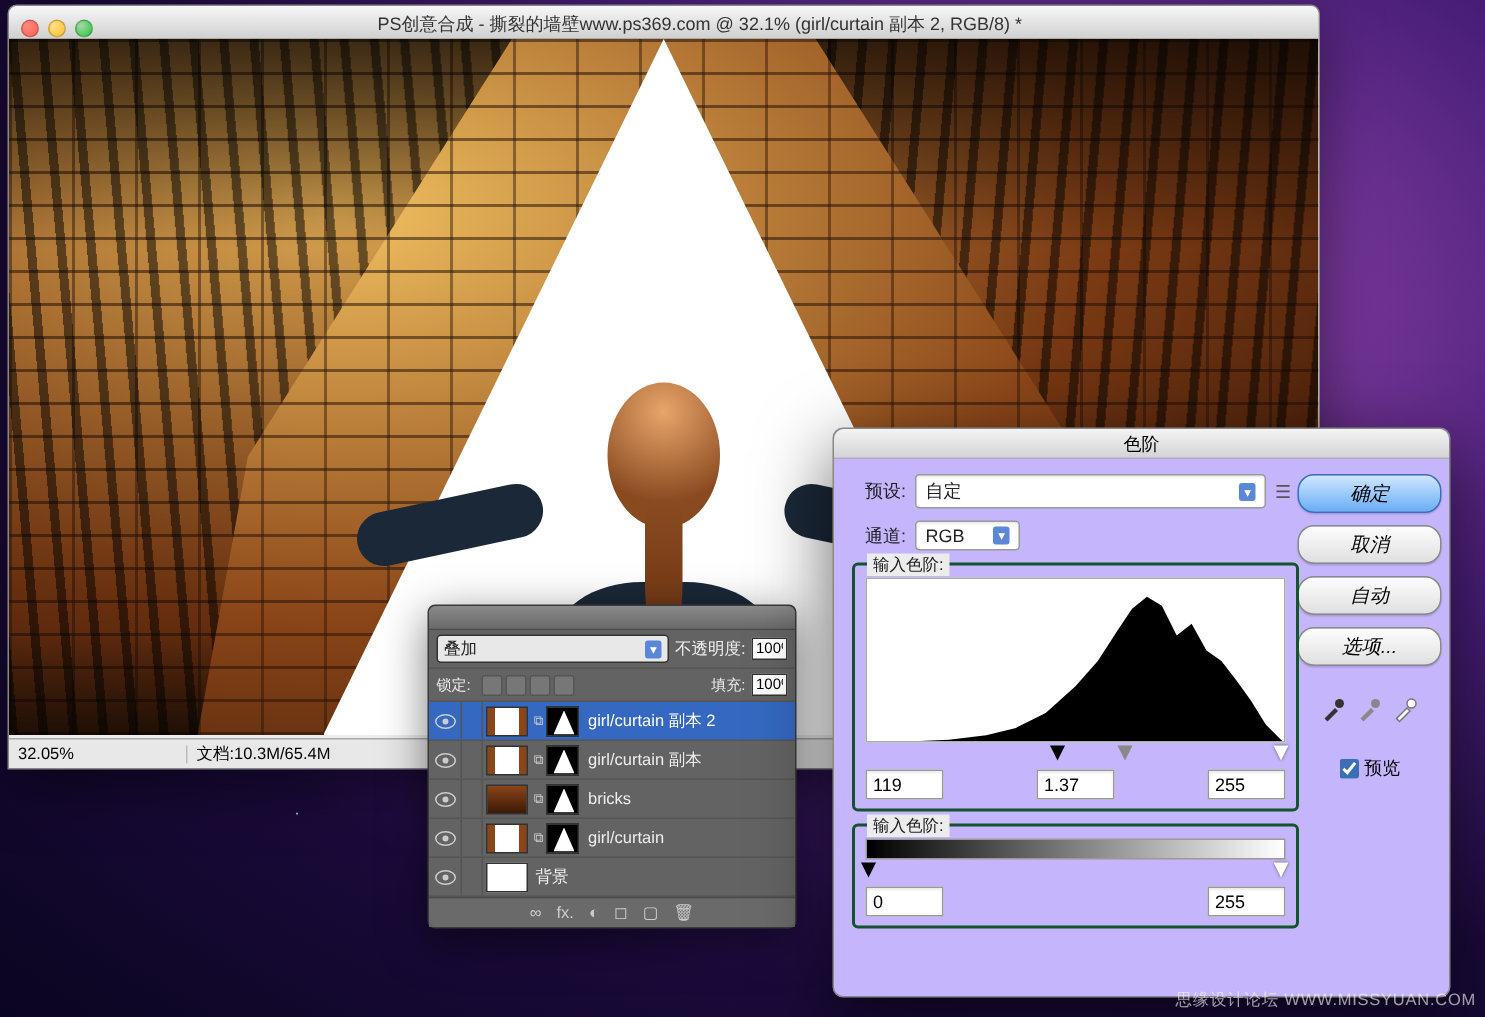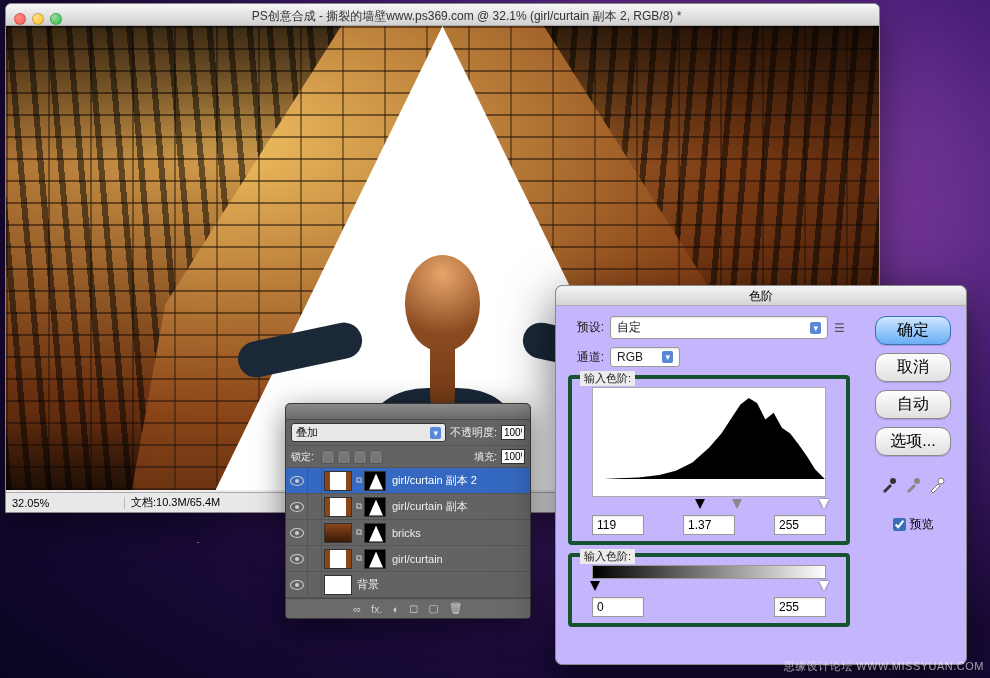--- a/index.html
+++ b/index.html
@@ -65,41 +65,41 @@
 .thumb.scene-t { background: linear-gradient(90deg,#8a4518 20%,#fff 20% 80%,#8a4518 80%); }
 .mask-thumb { width: 22px; height: 20px; background: #000; border: 1px solid #333; margin-right: 3px; position:relative; }
 .mask-thumb::after { content:''; position:absolute; left:4px; top:2px; width:14px; height:16px; background:#fff; clip-path: polygon(50% 0,100% 100%,0 100%); }
 .chain { width:10px; text-align:center; color:#ccc; font-size:9px; }
 .layer-name { flex:1; padding-left: 3px; white-space:nowrap; overflow:hidden; }
 
 .panel-footer { height: 20px; background: #6a6a6a; border-top: 1px solid #4a4a4a; display: flex; align-items: center; justify-content: center; gap: 10px; color: #ccc; font-size: 11px; border-radius: 0 0 5px 5px; }
 
 .levels-dialog { position: absolute; left: 555px; top: 285px; width: 412px; height: 380px; background: #c4b5fd; border: 1px solid #888; border-radius: 7px; box-shadow: 0 15px 50px rgba(0,0,0,0.6); }
 .levels-title { height: 20px; background: linear-gradient(#f4f4f4,#d4d4d4); text-align: center; font-size: 12px; line-height: 20px; border-radius: 7px 7px 0 0; border-bottom: 1px solid #b0b0b0; }
-.levels-body { padding: 10px 12px; display: flex; gap: 22px; }
+.levels-body { padding: 10px 12px; display: flex; gap: 6px; }
 .levels-left { flex: 1; }
 .levels-right { width: 82px; display: flex; flex-direction: column; gap: 8px; align-items: center; }
 .lv-row { display: flex; align-items: center; gap: 6px; margin-bottom: 8px; font-size: 12px; color: #222; }
 .lv-label { width: 36px; text-align: right; }
 .lv-select { flex: 1; background: #fff; border: 1px solid #999; border-radius: 3px; padding: 2px 6px; font-size: 12px; display: flex; justify-content: space-between; align-items: center; box-shadow: inset 0 1px 2px rgba(0,0,0,0.1); }
 .lv-select.sm { flex: 0 0 70px; }
 .menu-icon { width:16px; color:#555; }
-.fieldset { border: 4px solid #14532d; border-radius: 4px; padding: 8px 20px 6px; margin-bottom: 8px; position:relative; }
+.fieldset { border: 2px solid #14532d; border-radius: 4px; padding: 8px 7px 6px; margin-bottom: 8px; position:relative; }
 .fieldset-label { position:absolute; top:-8px; left:8px; background:#ececec; padding:0 4px; font-size:11px; color:#222; }
 .histogram { width: 100%; height: 110px; background: #fff; border: 1px solid #aaa; position: relative; overflow:hidden; }
 .histo-svg { position:absolute; inset:0; }
 .slider-track { height: 12px; position: relative; margin-top: 2px; }
 .tri { position: absolute; top: 0; width: 0; height: 0; border-left: 5px solid transparent; border-right: 5px solid transparent; border-top: 10px solid #000; cursor:pointer; }
 .tri.white { border-top-color: #fff; filter: drop-shadow(0 0 1px #555); }
 .tri.gray { border-top-color: #888; }
 .lv-inputs { display: flex; justify-content: space-between; margin-top: 4px; }
 .lv-num { width: 52px; padding: 2px 4px; border: 1px solid #999; font-size: 12px; background:#fff; box-shadow: inset 0 1px 2px rgba(0,0,0,0.1); }
 .out-gradient { height: 14px; background: linear-gradient(90deg, #000, #fff); border: 1px solid #999; }
 
-.aqua-btn { width: 76px; padding: 3px 0; font-size: 16px; background: linear-gradient(#fdfdfd, #e0e0e0); border: 1px solid #8a8a8a; border-radius: 11px; box-shadow: 0 1px 1px rgba(0,0,0,0.15); cursor:pointer; }
+.aqua-btn { width: 96px; padding: 3px 0; font-size: 13px; background: linear-gradient(#fdfdfd, #e0e0e0); border: 1px solid #8a8a8a; border-radius: 11px; box-shadow: 0 1px 1px rgba(0,0,0,0.15); cursor:pointer;font-style:italic; }
 .aqua-btn.default { background: linear-gradient(#cfe7ff, #69aef5); border-color: #3a6fb5; color:#000; }
 .eyedroppers { display: flex; gap: 6px; margin-top: 12px; }
 .eyedrop { width: 18px; height: 18px; position:relative; }
 .eyedrop svg { width:18px; height:18px; }
 .preview-check { display: flex; align-items: center; gap: 4px; font-size: 12px; margin-top: 14px; }
 .preview-check input { accent-color:#3a6fb5; }
 
 .watermark { position:absolute; right:6px; bottom:4px; font-size:11px; color:rgba(255,255,255,0.6); letter-spacing:0.5px; }
 </style>
 </head>

